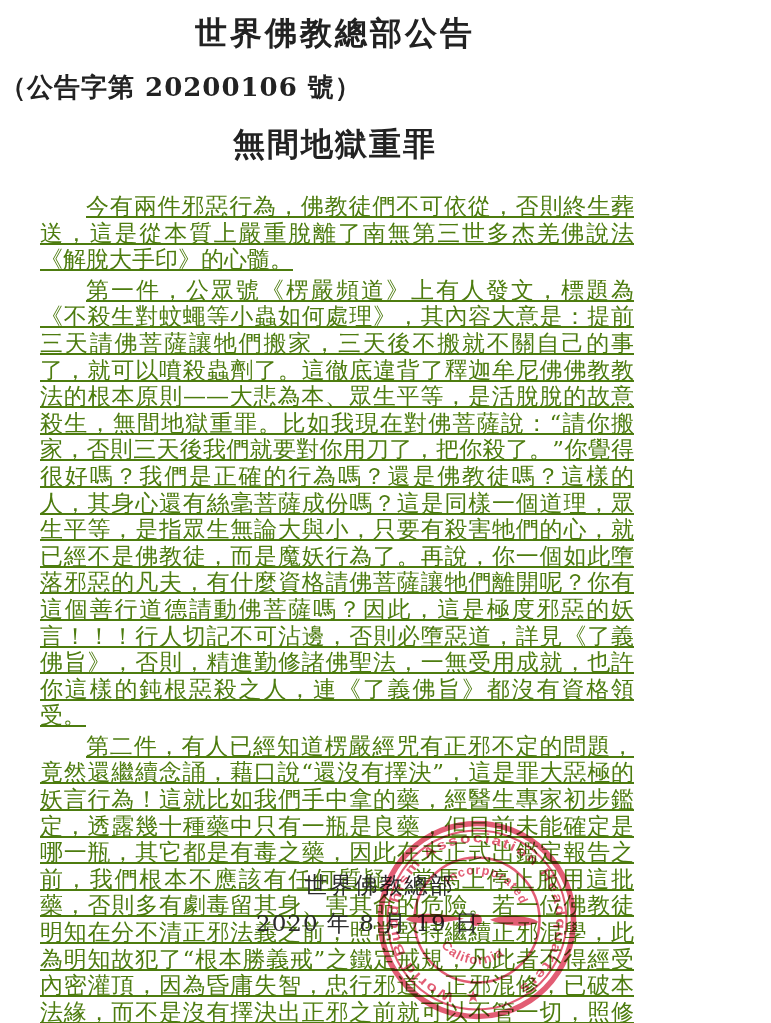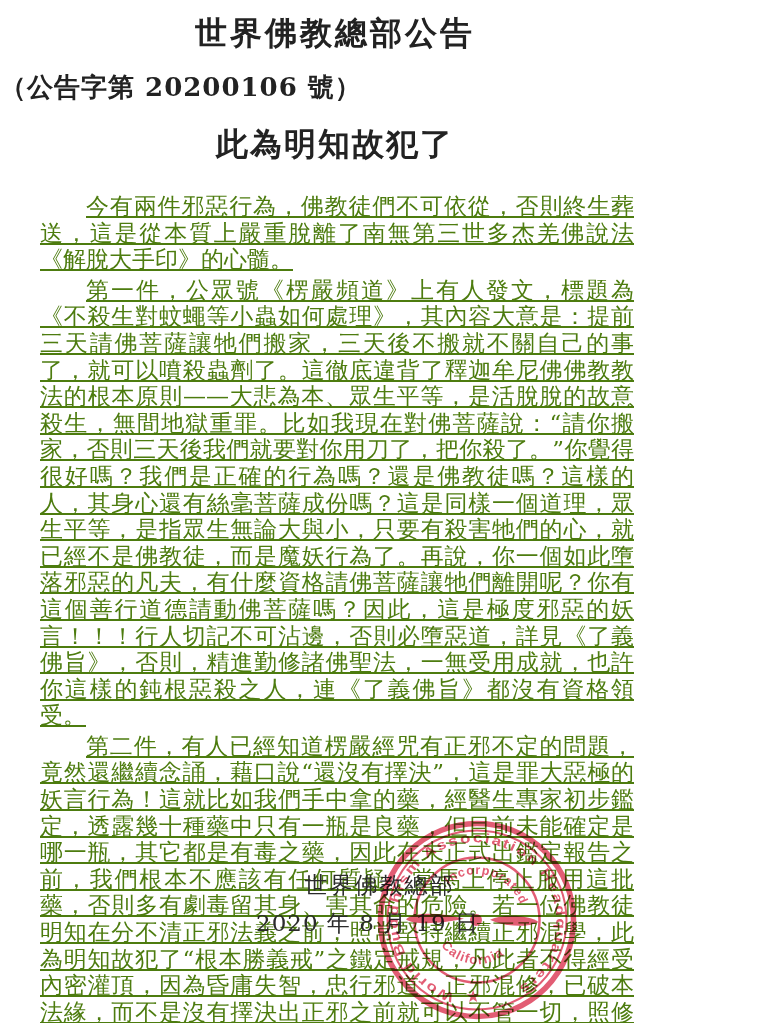--- a/index.html
+++ b/index.html
@@ -38,21 +38,21 @@
   .stamp text{font-family:"Liberation Sans","DejaVu Sans",sans-serif;font-weight:700;}
 </style>
 </head>
 <body>
 
 <div class="page">
 
   <div class="doc-head">
     <h1 class="doc-title">世界佛教總部公告</h1>
     <div class="doc-number">（公告字第 20200106 號）</div>
-    <h2 class="doc-heading">此為明知故犯了</h2>
+    <h2 class="doc-heading">無間地獄重罪</h2>
   </div>
 
   <div class="doc-body">
     <p>今有兩件邪惡行為，佛教徒們不可依從，否則終生葬送，這是從本質上嚴重脫離了南無第三世多杰羌佛說法《解脫大手印》的心髓。</p>
     <p>第一件，公眾號《楞嚴頻道》上有人發文，標題為《不殺生對蚊蠅等小蟲如何處理》，其內容大意是：提前三天請佛菩薩讓牠們搬家，三天後不搬就不關自己的事了，就可以噴殺蟲劑了。這徹底違背了釋迦牟尼佛佛教教法的根本原則——大悲為本、眾生平等，是活脫脫的故意殺生，無間地獄重罪。比如我現在對佛菩薩說：“請你搬家，否則三天後我們就要對你用刀了，把你殺了。”你覺得很好嗎？我們是正確的行為嗎？還是佛教徒嗎？這樣的人，其身心還有絲毫菩薩成份嗎？這是同樣一個道理，眾生平等，是指眾生無論大與小，只要有殺害牠們的心，就已經不是佛教徒，而是魔妖行為了。再說，你一個如此墮落邪惡的凡夫，有什麼資格請佛菩薩讓牠們離開呢？你有這個善行道德請動佛菩薩嗎？因此，這是極度邪惡的妖言！！！行人切記不可沾邊，否則必墮惡道，詳見《了義佛旨》，否則，精進勤修諸佛聖法，一無受用成就，也許你這樣的鈍根惡殺之人，連《了義佛旨》都沒有資格領受。</p>
     <p>第二件，有人已經知道楞嚴經咒有正邪不定的問題，竟然還繼續念誦，藉口說“還沒有擇決”，這是罪大惡極的妖言行為！這就比如我們手中拿的藥，經醫生專家初步鑑定，透露幾十種藥中只有一瓶是良藥，但目前未能確定是哪一瓶，其它都是有毒之藥，因此在未正式出鑑定報告之前，我們根本不應該有任何質疑，當馬上停止服用這批藥，否則多有劇毒留其身、害其命的危險。若一位佛教徒明知在分不清正邪法義之前，照常堅持繼續正邪混學，此為明知故犯了“根本勝義戒”之鐵定戒規，凡此者不得經受內密灌頂，因為昏庸失智，忠行邪道，正邪混修，已破本法緣，而不是沒有擇決出正邪之前就可以不管一切，照修不誤。實質上，學了邪的就種上邪因染上邪業，學了魔妖之法就種魔妖種性，這是因果關係。望大家特別小心注意此等混修楞嚴經的邪惡言行，小心上當。目前不涉及其它經藏。</p>
   </div>
 
   <div class="sig-block sig-name">世界佛教總部</div>
   <div class="sig-block sig-date">2020 年 8 月 19 日</div>

